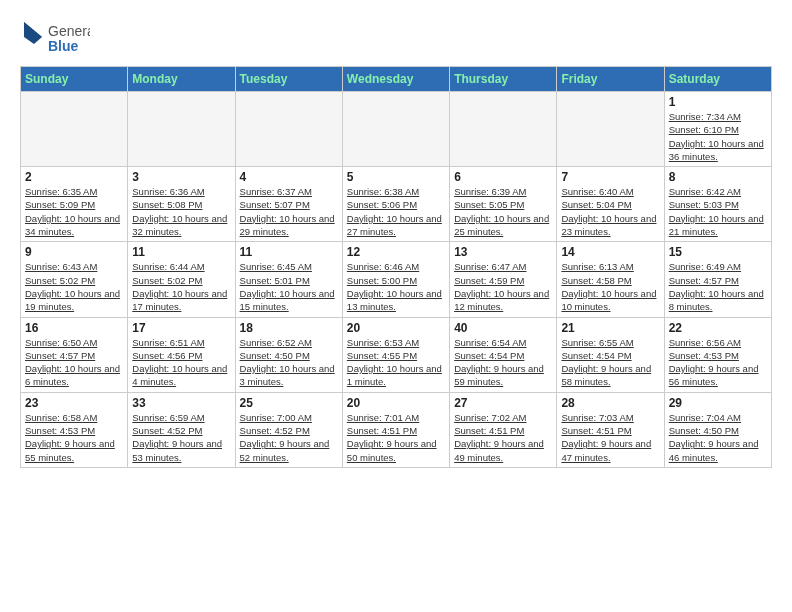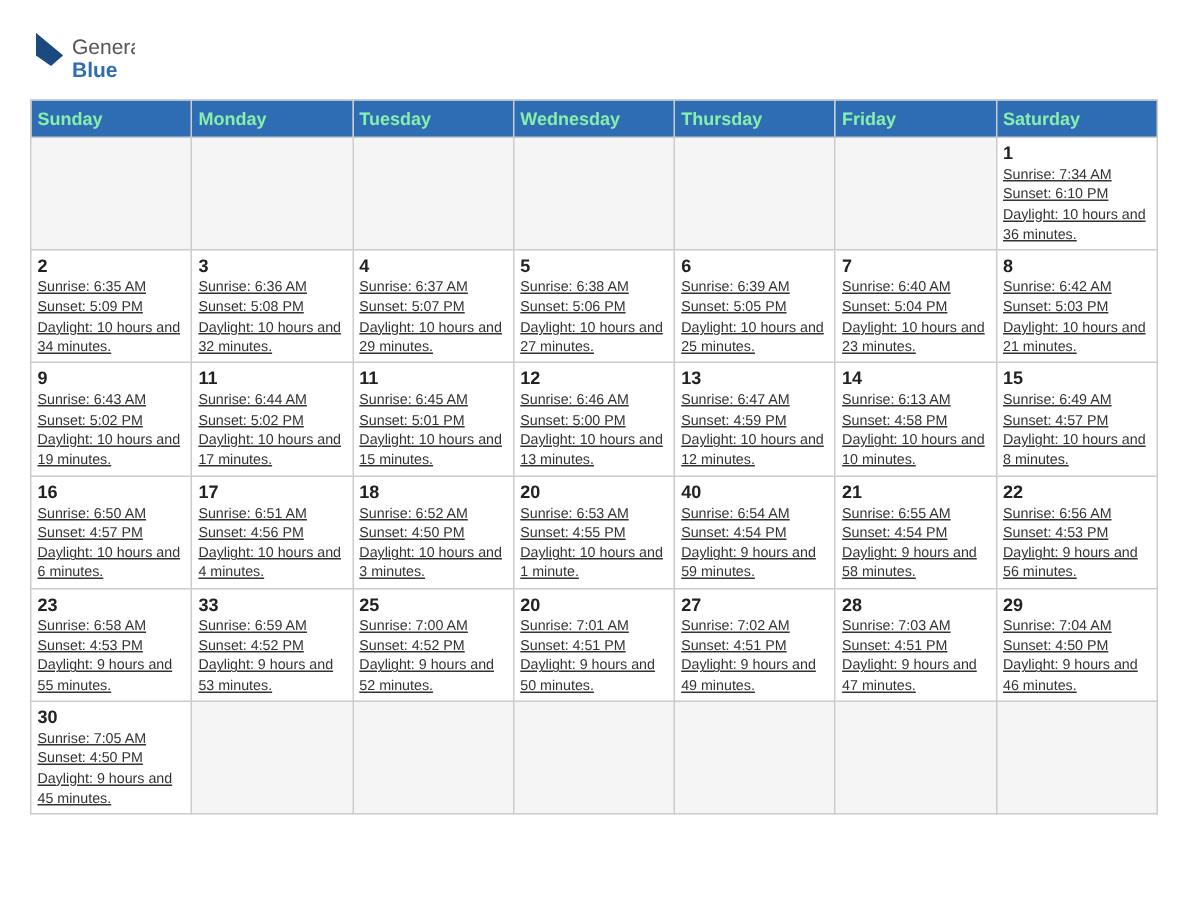--- a/index.html
+++ b/index.html
@@ -299,29 +299,15 @@
 Sunset: 4:51 PM
 Daylight: 9 hours and 47 minutes.</div>
           </td>
           <td>
             <span class="day-num">29</span>
             <div class="day-info">Sunrise: 7:04 AM
 Sunset: 4:50 PM
 Daylight: 9 hours and 46 minutes.</div>
           </td>
         </tr>
-        <tr class="last-row">
-          <td>
-            <span class="day-num">30</span>
-            <div class="day-info">Sunrise: 7:05 AM
-Sunset: 4:50 PM
-Daylight: 9 hours and 45 minutes.</div>
-          </td>
-          <td class="empty"></td>
-          <td class="empty"></td>
-          <td class="empty"></td>
-          <td class="empty"></td>
-          <td class="empty"></td>
-          <td class="empty"></td>
-        </tr>
       </tbody>
   </table>
 </div>
 
 </body></html>

